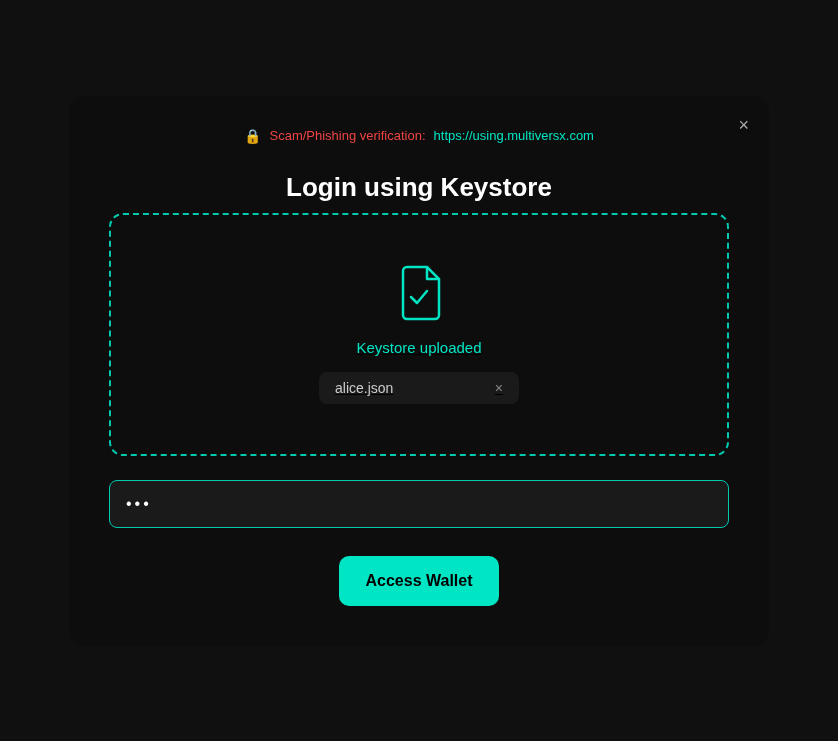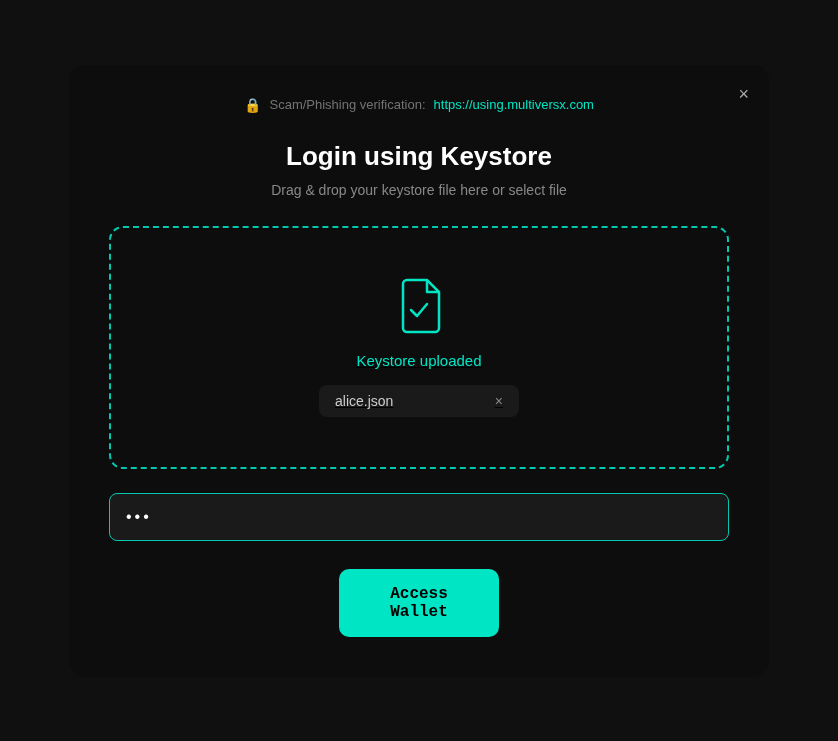--- a/index.html
+++ b/index.html
@@ -56,21 +56,21 @@
       gap: 8px;
       margin-bottom: 28px;
     }
 
     .lock-icon {
       color: #00e5c4;
       font-size: 14px;
     }
 
     .verification-text {
-      color: #737373;
+      color: #ef4444;
       font-size: 13px;
     }
 
     .verification-link {
       color: #00e5c4;
       text-decoration: none;
       font-size: 13px;
     }
 
     .modal-title {
@@ -167,39 +167,37 @@
       margin: 0 auto;
       background: #00e5c4;
       color: #000;
       border: none;
       border-radius: 10px;
       padding: 16px 24px;
       font-size: 16px;
       font-weight: 700;
       cursor: pointer;
       text-align: center;
-      font-family: Liberation Mono, monospace;
     }
   </style>
 </head>
 <body>
 
 <div class="modal-overlay">
   <div class="modal">
 
     <button class="close-btn">×</button>
 
     <div class="verification-bar">
       <span class="lock-icon">🔒</span>
       <span class="verification-text">Scam/Phishing verification:</span>
       <a class="verification-link" href="#">https://using.multiversx.com</a>
     </div>
 
     <h1 class="modal-title">Login using Keystore</h1>
-    <p class="modal-subtitle">Drag &amp; drop your keystore file here or select file</p>
 
     <div class="drop-zone">
       <div class="file-icon">
         <svg viewBox="0 0 56 56" fill="none" xmlns="http://www.w3.org/2000/svg">
           <path d="M12 6C12 3.79 13.79 2 16 2H36L48 14V50C48 52.21 46.21 54 44 54H16C13.79 54 12 52.21 12 50V6Z" stroke="#00e5c4" stroke-width="2.5" fill="none"></path>
           <path d="M36 2V14H48" stroke="#00e5c4" stroke-width="2.5" stroke-linejoin="round" fill="none"></path>
           <path d="M20 32L26 38L36 26" stroke="#00e5c4" stroke-width="2.5" stroke-linecap="round" stroke-linejoin="round"></path>
         </svg>
       </div>
       <span class="uploaded-label">Keystore uploaded</span>

